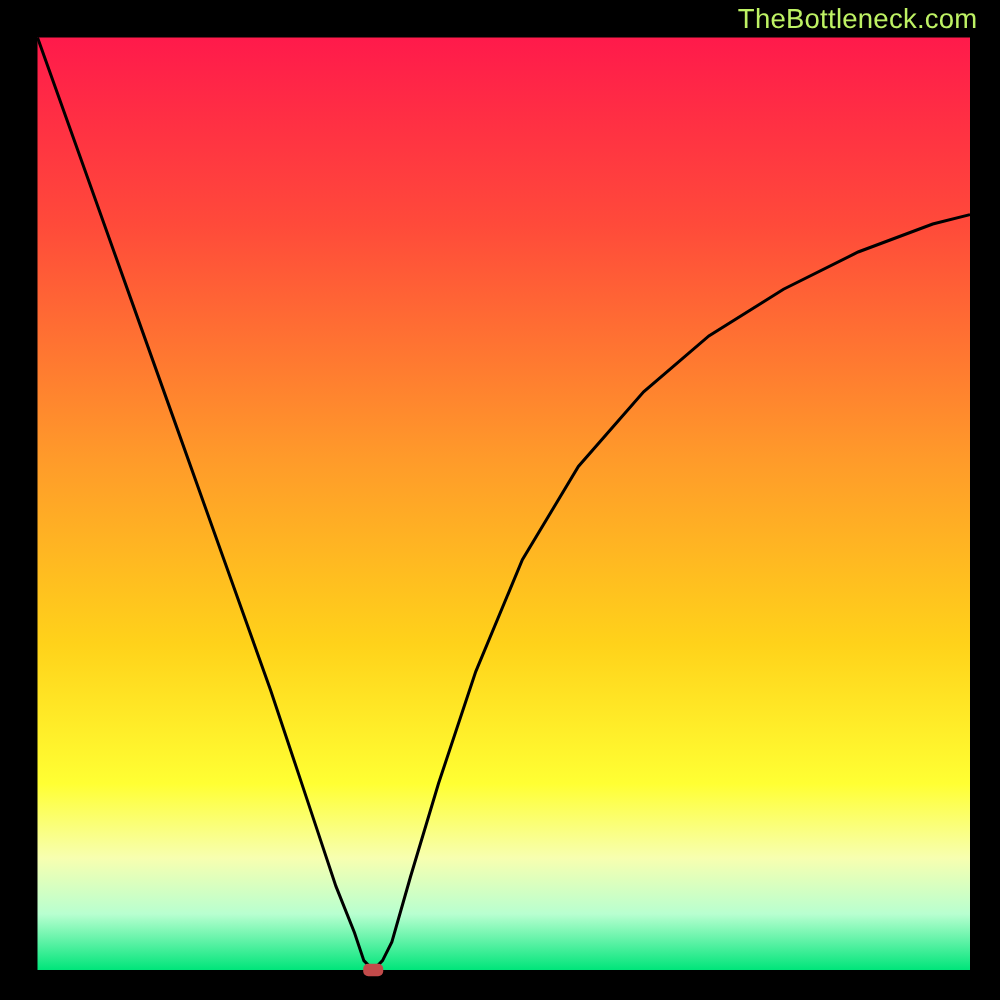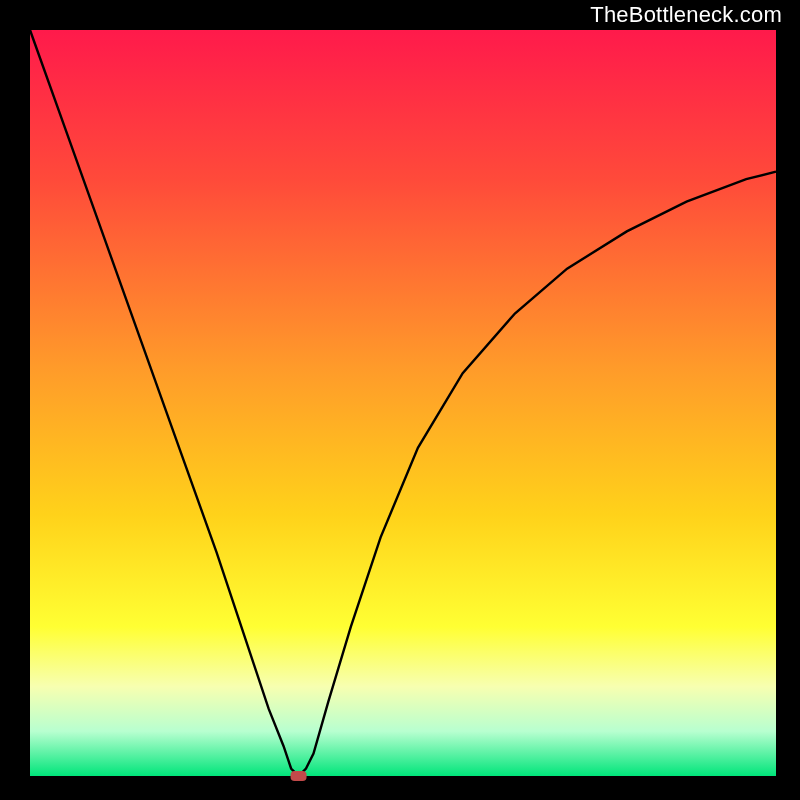--- a/index.html
+++ b/index.html
@@ -16,21 +16,21 @@
     top: 0;
     left: 0;
     width: 800px;
     height: 800px;
     background: #000;
   }
   .watermark {
     position: absolute;
     top: 2px;
     right: 18px;
-    color: #ffffff;
+    color: #bef264;
     font-size: 22px;
     font-weight: 500;
     letter-spacing: 0.2px;
   }
   svg {
     position: absolute;
     top: 0;
     left: 0;
   }
 </style>

